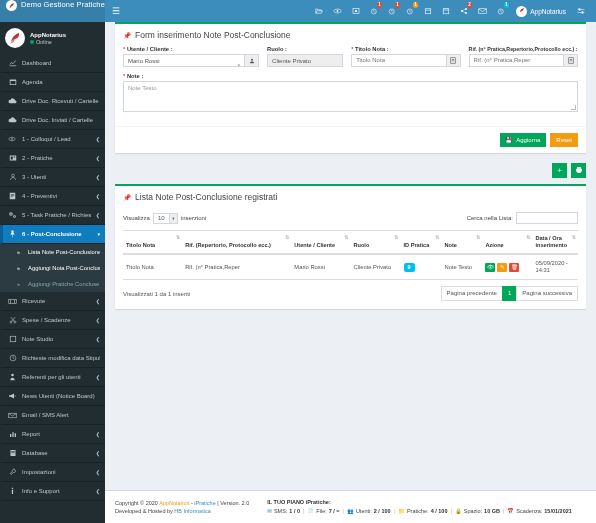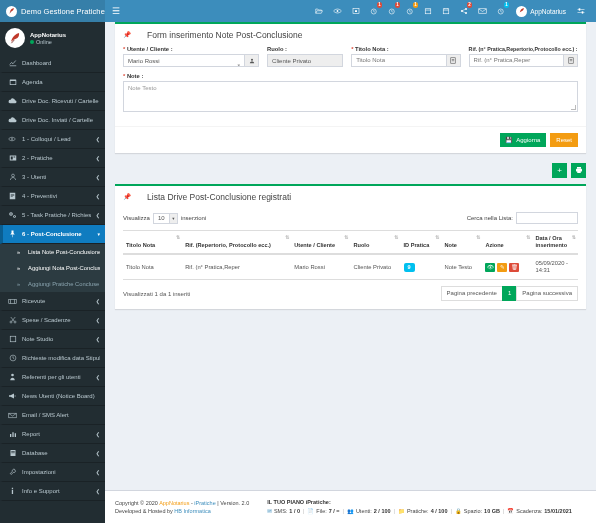--- a/index.html
+++ b/index.html
@@ -12,21 +12,21 @@
     color: #444;
     background: #ecf0f5;
   }
   
   #topbar {
     position: absolute; top: 0; left: 0; right: 0; height: 22px;
     background: #3c8dbc; display: flex; align-items: stretch;
   }
   #brand {
     width: 105px; background: #367fa9; color: #fff;
-    display: flex; align-items: center; gap: 4px; padding-left: 6px;
+    display: flex; gap: 4px; padding-left: 6px;
     font-size: 7.5px; letter-spacing: .1px;
   }
   #brand .logo {
     width: 11px; height: 11px; border-radius: 50%;
     background: #fff; display: flex; align-items: center; justify-content: center;
     flex: none;
   }
   #brand .logo svg { display:block; }
   #hamburger {
     width: 22px; display: flex; align-items: center; justify-content: center;
@@ -107,21 +107,21 @@
     display: flex; align-items: center; gap: 3px;
   }
   #breadcrumb a { color: #3c8dbc; text-decoration: none; display: flex; align-items: center; gap: 2px; }
   #breadcrumb .sep { color: #999; }
   #breadcrumb .cur { color: #777; }
   .box {
     background: #fff; border-top: 2px solid #00a65a;
     margin: 0 10px 10px 10px; box-shadow: 0 1px 1px rgba(0,0,0,.1);
   }
   .box-header {
-    padding: 6px 8px 4px 8px; display: flex; align-items: center; gap: 16px;
+    padding: 6px 8px 4px 8px; display: flex; align-items: flex-end; gap: 4px;
   }
   .box-title { font-size: 8.5px; color: #444; }
   .pin { color: #dd4b39; }
   .box-body { padding: 2px 8px 8px 8px; }
   .form-row { display: flex; gap: 8px; }
   .fg { margin-bottom: 6px; }
   .fg label {
     display: block; font-size: 5.8px; color: #333; font-weight: bold;
     margin-bottom: 2px;
   }
@@ -755,21 +755,21 @@
             <rect x="2" y="5.5" width="12" height="5.5" rx="1"></rect>
             <rect x="4.5" y="9.5" width="7" height="4.5" fill="#fff"></rect>
           </svg>
       </span>
     </div>
   </div>
 
   <div class="box">
     <div class="box-header">
       <span class="pin">📌</span>
-      <span class="box-title">Lista Drive Post-Conclusione registrati</span>
+      <span class="box-title">Lista Note Post-Conclusione registrati</span>
     </div>
     <div class="box-body">
 
       <div class="tbl-ctl">
         <span class="lbl">Visualizza</span>
         <span class="minisel">
           <span class="v">10</span>
           <span class="ar">▾</span>
         </span>
         <span class="lbl">inserzioni</span>

